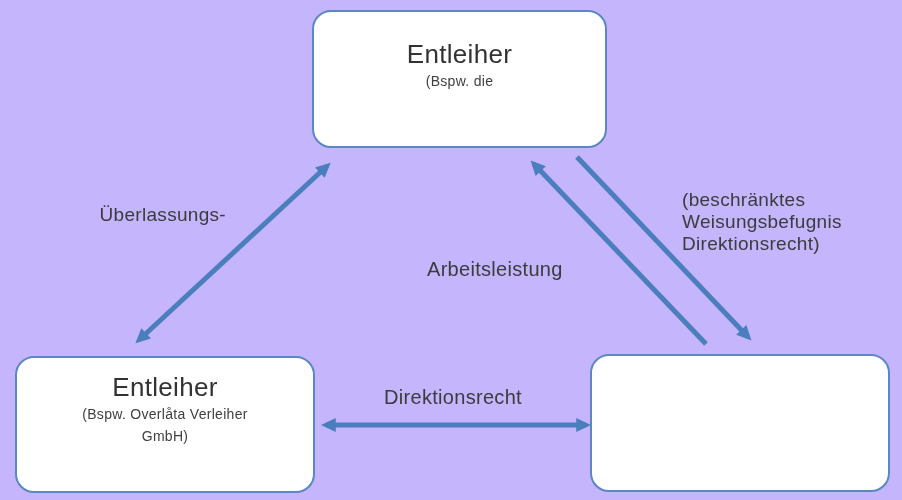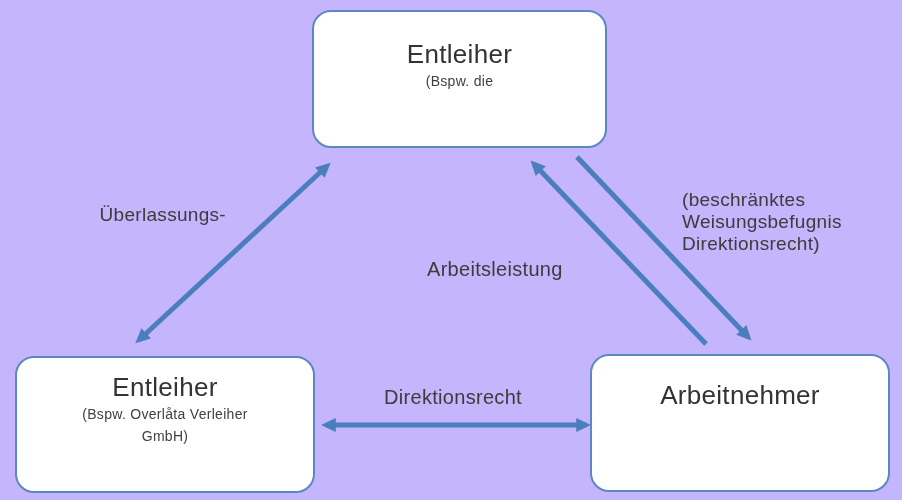--- a/index.html
+++ b/index.html
@@ -84,21 +84,20 @@
     <span class="node-sub">(Bspw. die</span>
   </div>
 
   <div class="node" id="node-verleiher">
     <span class="node-title">Entleiher</span>
     <span class="node-sub">(Bspw. Overlåta Verleiher</span>
     <span class="node-sub">GmbH)</span>
   </div>
 
   <div class="node" id="node-arbeitnehmer">
-    <span class="node-title">Arbeitnehmer</span>
   </div>
 
   <div class="edge-label" id="label-ueberlassungsvertrag">
     <span class="edge-line">Überlassungs-</span>
   </div>
 
   <div class="edge-label" id="label-weisungsbefugnis">
     <span class="edge-line">(beschränktes</span>
     <span class="edge-line">Weisungsbefugnis</span>
     <span class="edge-line">Direktionsrecht)</span>

